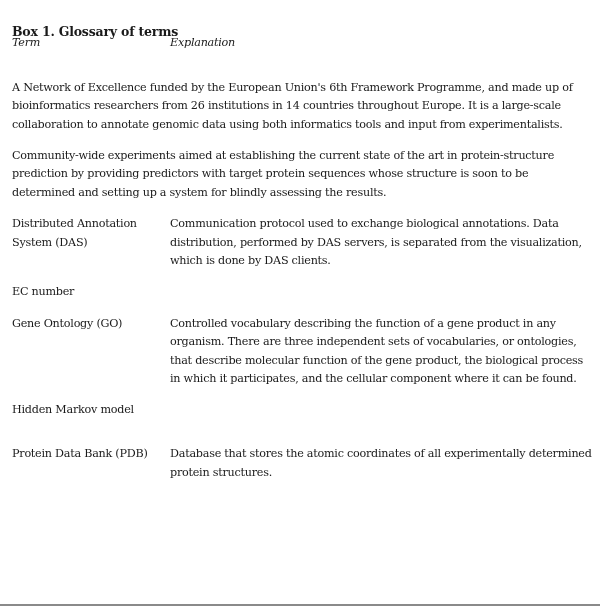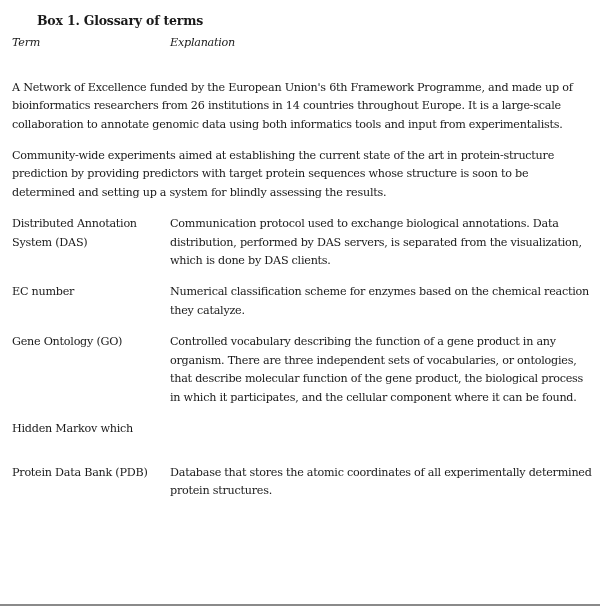--- a/index.html
+++ b/index.html
@@ -1,18 +1,18 @@
 <!DOCTYPE html>
 <html><head>
 <meta charset="utf-8">
 <style>
   html, body { margin: 0; padding: 0; background: #ffffff; }
   body { width: 600px; height: 607px; position: relative; overflow: hidden;
          font-family: "DejaVu Serif", "Liberation Serif", serif; color: #1a1a1a; }
-  .box-title { position: absolute; left: 12px; top: 13px; font-size: 12.5px; font-weight: bold; letter-spacing: -0.2px; margin-left: 25px; }
+  .box-title { position: absolute; left: 12px; top: 24px; font-size: 12.5px; font-weight: bold; letter-spacing: -0.2px; }
   .glossary { position: absolute; left: 12px; top: 34px; width: 580px; font-size: 11.2px; line-height: 18.6px; letter-spacing: -0.25px; }
   .row { display: flex; margin-bottom: 12.5px; }
   .term { width: 154px; flex: none; padding-right: 4px; }
   .expl { flex: 1; }
   .hdr { font-style: italic; margin-bottom: 26px; }
   .rule { position: absolute; left: 0; top: 604px; width: 600px; height: 2px; background: #8a8a8a; }
 </style>
 </head>
 <body>
 
@@ -28,28 +28,27 @@
   </div>
   <div class="row">
     <div class="expl">Community-wide experiments aimed at establishing the current state of the art in protein-structure prediction by providing predictors with target protein sequences whose structure is soon to be determined and setting up a system for blindly assessing the results.</div>
   </div>
   <div class="row">
     <div class="term">Distributed Annotation System (DAS)</div>
     <div class="expl">Communication protocol used to exchange biological annotations. Data distribution, performed by DAS servers, is separated from the visualization, which is done by DAS clients.</div>
   </div>
   <div class="row">
     <div class="term">EC number</div>
-    <div class="expl">Numerical classification scheme for enzymes based on the chemical reaction they catalyze.</div>
   </div>
   <div class="row">
     <div class="term">Gene Ontology (GO)</div>
     <div class="expl">Controlled vocabulary describing the function of a gene product in any organism. There are three independent sets of vocabularies, or ontologies, that describe molecular function of the gene product, the biological process in which it participates, and the cellular component where it can be found.</div>
   </div>
   <div class="row">
-    <div class="term">Hidden Markov which</div>
+    <div class="term">Hidden Markov model</div>
   </div>
   <div class="row">
   </div>
   <div class="row">
     <div class="term">Protein Data Bank (PDB)</div>
     <div class="expl">Database that stores the atomic coordinates of all experimentally determined protein structures.</div>
   </div>
 
 </div>
 

